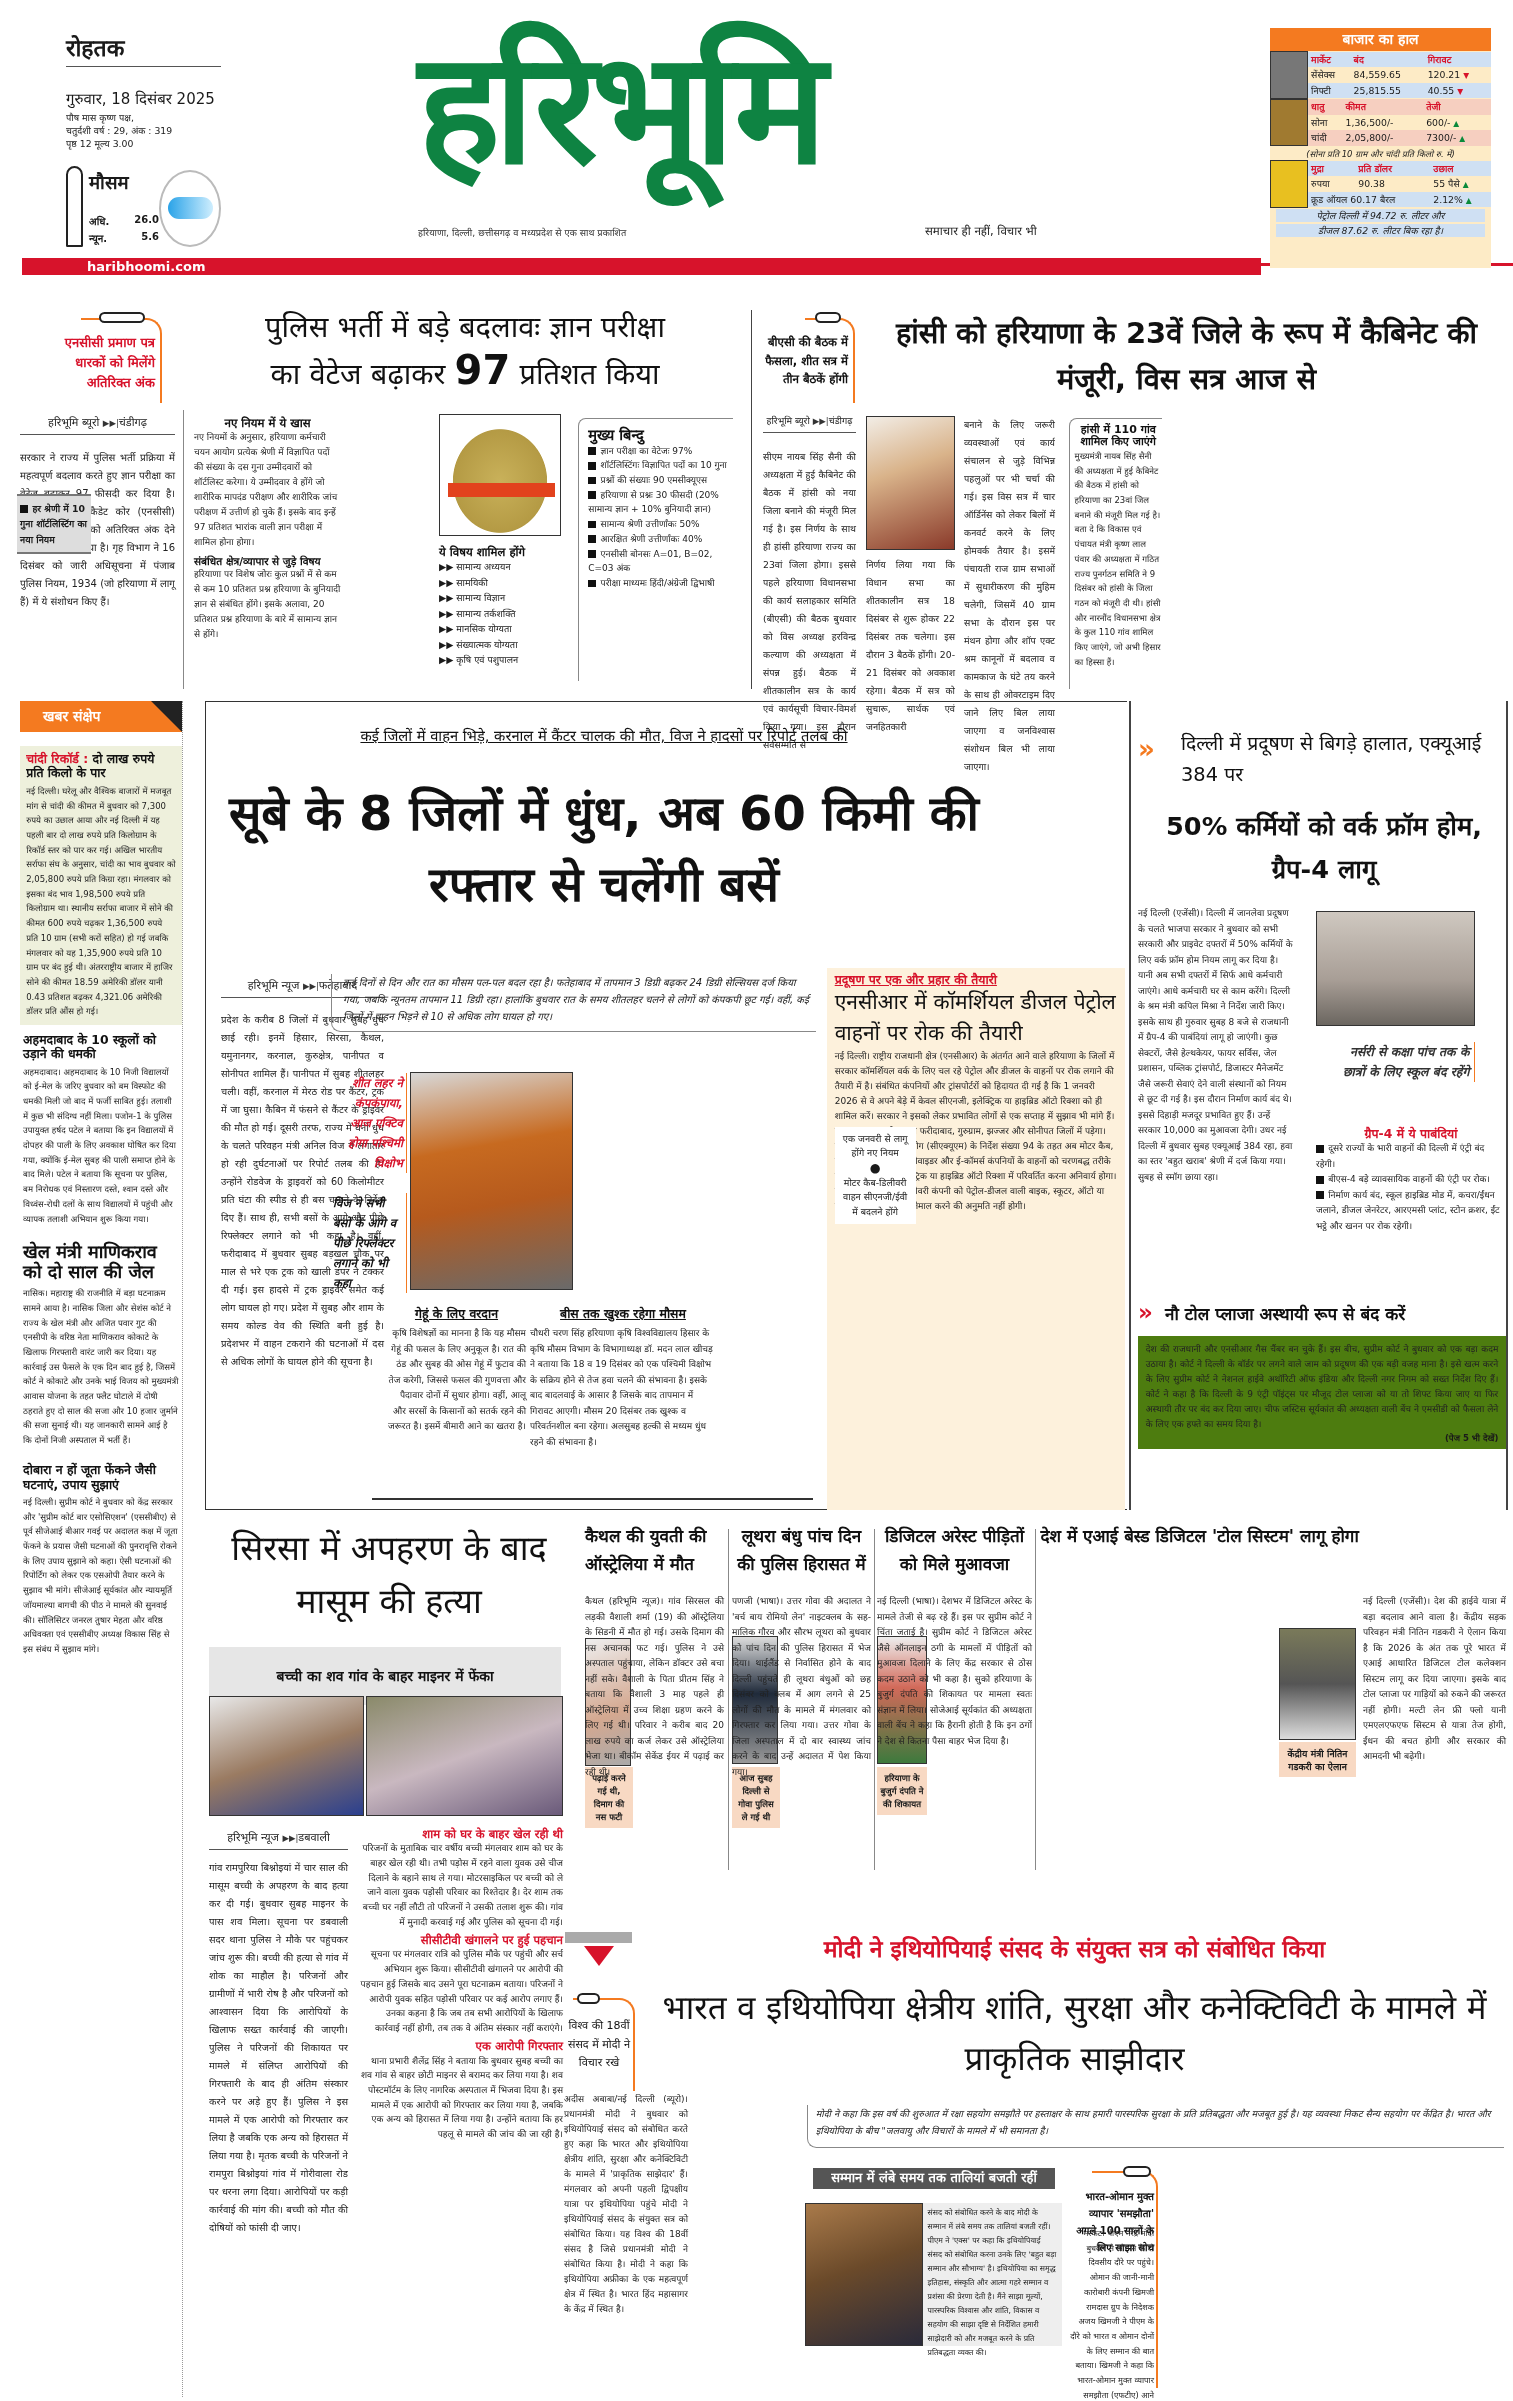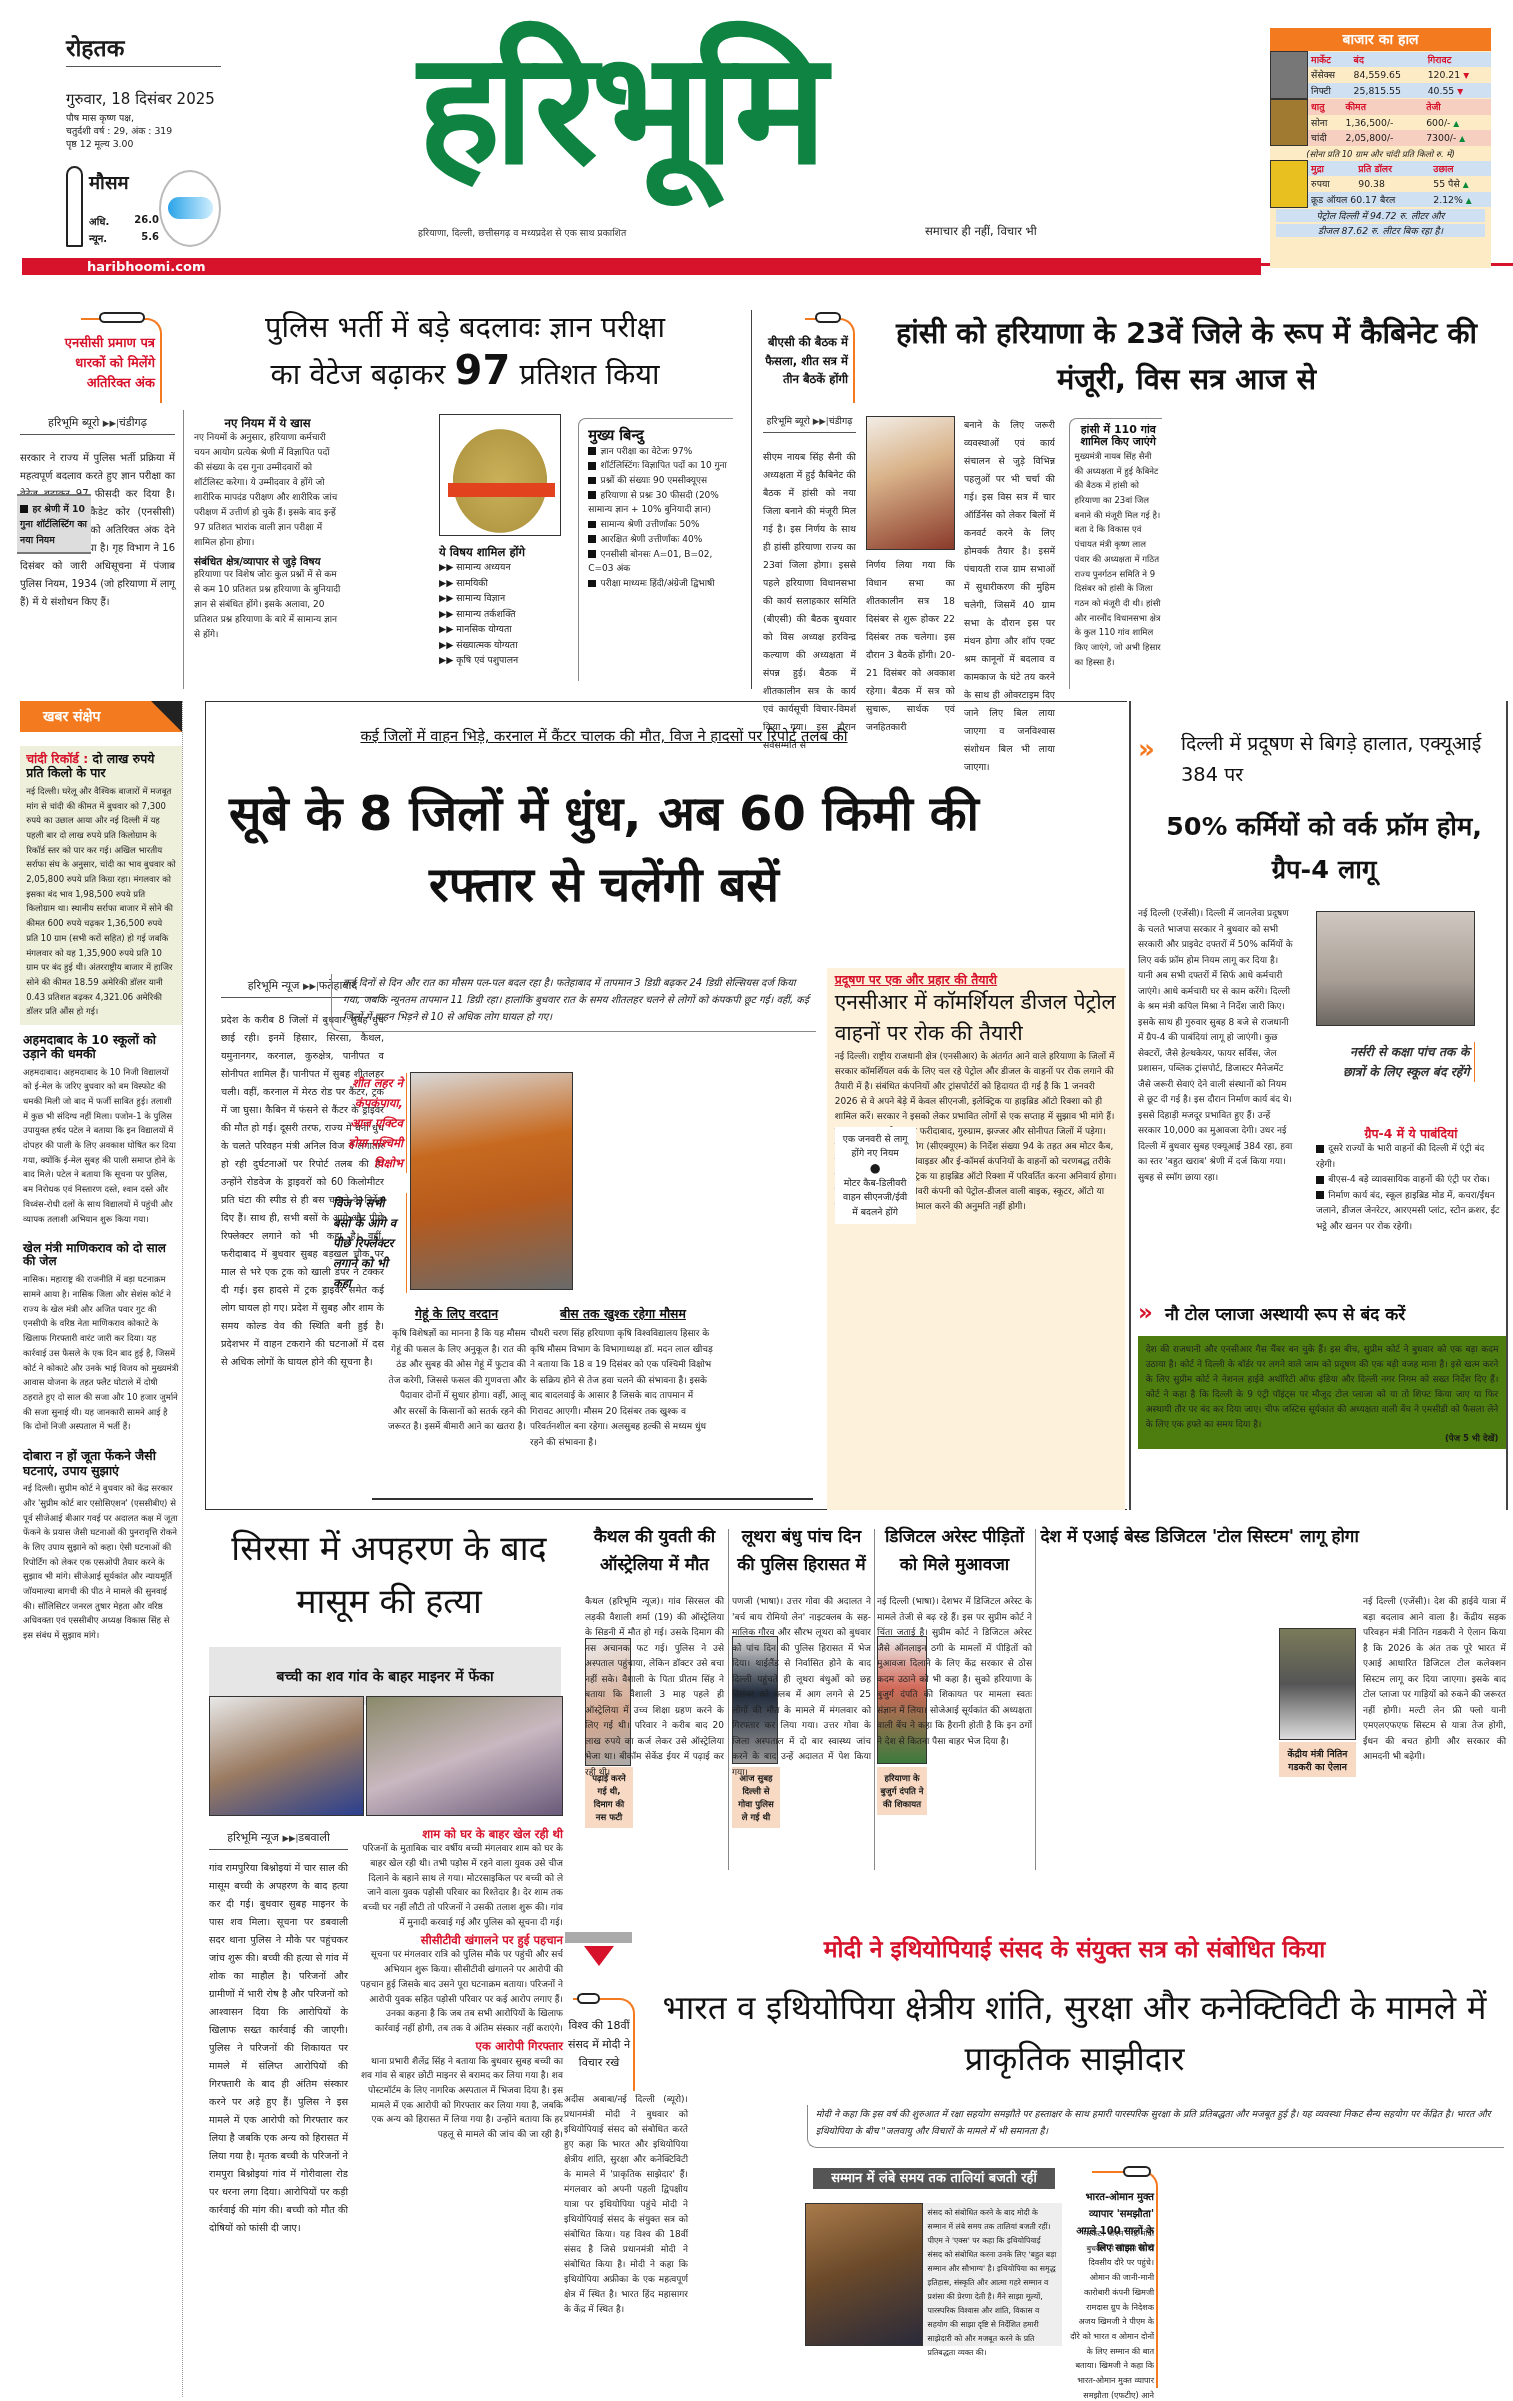--- a/index.html
+++ b/index.html
@@ -199,21 +199,21 @@
   </div>
   <div style="background:#eef0dc;margin-top:14px;padding:6.2px 6.2px">
     <div class="hd" style="font-size:12.4px"><span class="red">चांदी रिकॉर्ड :</span><span> दो लाख रुपये प्रति किलो के पार</span></div>
     <div class="txt txt-s" style="font-size:8.5px;line-height:14.7px;text-align:left;margin-top:3.1px">नई दिल्ली। घरेलू और वैश्विक बाजारों में मजबूत मांग से चांदी की कीमत में बुधवार को 7,300 रुपये का उछाल आया और नई दिल्ली में यह पहली बार दो लाख रुपये प्रति किलोग्राम के रिकॉर्ड स्तर को पार कर गई। अखिल भारतीय सर्राफा संघ के अनुसार, चांदी का भाव बुधवार को 2,05,800 रुपये प्रति किग्रा रहा। मंगलवार को इसका बंद भाव 1,98,500 रुपये प्रति किलोग्राम था। स्थानीय सर्राफा बाजार में सोने की कीमत 600 रुपये चढ़कर 1,36,500 रुपये प्रति 10 ग्राम (सभी करों सहित) हो गई जबकि मंगलवार को यह 1,35,900 रुपये प्रति 10 ग्राम पर बंद हुई थी। अंतरराष्ट्रीय बाजार में हाजिर सोने की कीमत 18.59 अमेरिकी डॉलर यानी 0.43 प्रतिशत बढ़कर 4,321.06 अमेरिकी डॉलर प्रति औंस हो गई।</div>
   </div>
   <div style="padding:7.7px 3.1px">
     <div class="hd" style="font-size:12.4px">अहमदाबाद के 10 स्कूलों को उड़ाने की धमकी</div>
     <div class="txt txt-s" style="font-size:8.5px;line-height:14.7px;text-align:left;margin-top:3.1px">अहमदाबाद। अहमदाबाद के 10 निजी विद्यालयों को ई-मेल के जरिए बुधवार को बम विस्फोट की धमकी मिली जो बाद में फर्जी साबित हुई। तलाशी में कुछ भी संदिग्ध नहीं मिला। पजोन-1 के पुलिस उपायुक्त हर्षद पटेल ने बताया कि इन विद्यालयों में दोपहर की पाली के लिए अवकाश घोषित कर दिया गया, क्योंकि ई-मेल सुबह की पाली समाप्त होने के बाद मिले। पटेल ने बताया कि सूचना पर पुलिस, बम निरोधक एवं निस्तारण दस्ते, श्वान दस्ते और विध्वंस-रोधी दलों के साथ विद्यालयों में पहुंची और व्यापक तलाशी अभियान शुरू किया गया।</div>
   </div>
   <div style="padding:7.7px 3.1px">
-    <div class="hd" style="font-size:12px">खेल मंत्री माणिकराव को दो साल की जेल</div>
+    <div class="hd" style="font-size:18px">खेल मंत्री माणिकराव को दो साल की जेल</div>
     <div class="txt txt-s" style="font-size:8.5px;line-height:14.7px;text-align:left;margin-top:3.1px">नासिक। महाराष्ट्र की राजनीति में बड़ा घटनाक्रम सामने आया है। नासिक जिला और सेशंस कोर्ट ने राज्य के खेल मंत्री और अजित पवार गुट की एनसीपी के वरिष्ठ नेता माणिकराव कोकाटे के खिलाफ गिरफ्तारी वारंट जारी कर दिया। यह कार्रवाई उस फैसले के एक दिन बाद हुई है, जिसमें कोर्ट ने कोकाटे और उनके भाई विजय को मुख्यमंत्री आवास योजना के तहत फ्लैट घोटाले में दोषी ठहराते हुए दो साल की सजा और 10 हजार जुर्माने की सजा सुनाई थी। यह जानकारी सामने आई है कि दोनों निजी अस्पताल में भर्ती हैं।</div>
   </div>
   <div style="padding:7.7px 3.1px">
     <div class="hd" style="font-size:12.4px">दोबारा न हों जूता फेंकने जैसी घटनाएं, उपाय सुझाएं</div>
     <div class="txt txt-s" style="font-size:8.5px;line-height:14.7px;text-align:left;margin-top:3.1px">नई दिल्ली। सुप्रीम कोर्ट ने बुधवार को केंद्र सरकार और 'सुप्रीम कोर्ट बार एसोसिएशन' (एससीबीए) से पूर्व सीजेआई बीआर गवई पर अदालत कक्ष में जूता फेंकने के प्रयास जैसी घटनाओं की पुनरावृत्ति रोकने के लिए उपाय सुझाने को कहा। ऐसी घटनाओं की रिपोर्टिंग को लेकर एक एसओपी तैयार करने के सुझाव भी मांगे। सीजेआई सूर्यकांत और न्यायमूर्ति जॉयमाल्या बागची की पीठ ने मामले की सुनवाई की। सॉलिसिटर जनरल तुषार मेहता और वरिष्ठ अधिवक्ता एवं एससीबीए अध्यक्ष विकास सिंह से इस संबंध में सुझाव मांगे।</div>
   </div>
 </div>
 
 <div class="abs" style="left:205px;top:701px;width:922px;height:809px;border-top:1.5px solid #333;border-left:1.5px solid #333;border-bottom:1.5px solid #333"></div>
 <div class="abs hd" style="left:217px;top:728px;width:774px;font-size:14.7px;font-weight:normal;text-decoration:underline;text-align:center">कई जिलों में वाहन भिड़े, करनाल में कैंटर चालक की मौत, विज ने हादसों पर रिपोर्ट तलब की</div>
@@ -274,21 +274,21 @@
 <div class="abs txt" style="left:209px;top:1859px;width:139px;font-size:9.7px;line-height:18px">गांव रामपुरिया बिश्नोइयां में चार साल की मासूम बच्ची के अपहरण के बाद हत्या कर दी गई। बुधवार सुबह माइनर के पास शव मिला। सूचना पर डबवाली सदर थाना पुलिस ने मौके पर पहुंचकर जांच शुरू की। बच्ची की हत्या से गांव में शोक का माहौल है। परिजनों और ग्रामीणों में भारी रोष है और परिजनों को आश्वासन दिया कि आरोपियों के खिलाफ सख्त कार्रवाई की जाएगी। पुलिस ने परिजनों की शिकायत पर मामले में संलिप्त आरोपियों की गिरफ्तारी के बाद ही अंतिम संस्कार करने पर अड़े हुए हैं। पुलिस ने इस मामले में एक आरोपी को गिरफ्तार कर लिया है जबकि एक अन्य को हिरासत में लिया गया है। मृतक बच्ची के परिजनों ने रामपुरा बिश्नोइयां गांव में गोरीवाला रोड पर धरना लगा दिया। आरोपियों पर कड़ी कार्रवाई की मांग की। बच्ची को मौत की दोषियों को फांसी दी जाए।</div>
 <div class="abs" style="left:360px;top:1828px;width:203px;text-align:right">
   <div class="hd red" style="font-size:11.6px">शाम को घर के बाहर खेल रही थी</div>
   <div class="txt txt-s" style="font-size:9px;line-height:14.7px;text-align:right">परिजनों के मुताबिक चार वर्षीय बच्ची मंगलवार शाम को घर के बाहर खेल रही थी। तभी पड़ोस में रहने वाला युवक उसे चीज दिलाने के बहाने साथ ले गया। मोटरसाइकिल पर बच्ची को ले जाने वाला युवक पड़ोसी परिवार का रिश्तेदार है। देर शाम तक बच्ची घर नहीं लौटी तो परिजनों ने उसकी तलाश शुरू की। गांव में मुनादी करवाई गई और पुलिस को सूचना दी गई।</div>
   <div class="hd red" style="font-size:11.6px;margin-top:4.6px">सीसीटीवी खंगालने पर हुई पहचान</div>
   <div class="txt txt-s" style="font-size:9px;line-height:14.7px;text-align:right">सूचना पर मंगलवार रात्रि को पुलिस मौके पर पहुंची और सर्च अभियान शुरू किया। सीसीटीवी खंगालने पर आरोपी की पहचान हुई जिसके बाद उसने पूरा घटनाक्रम बताया। परिजनों ने आरोपी युवक सहित पड़ोसी परिवार पर कई आरोप लगाए हैं। उनका कहना है कि जब तब सभी आरोपियों के खिलाफ कार्रवाई नहीं होगी, तब तक वे अंतिम संस्कार नहीं कराएंगे।</div>
   <div class="hd red" style="font-size:11.6px;margin-top:4.6px">एक आरोपी गिरफ्तार</div>
   <div class="txt txt-s" style="font-size:9px;line-height:14.7px;text-align:right">थाना प्रभारी शैलेंद्र सिंह ने बताया कि बुधवार सुबह बच्ची का शव गांव से बाहर छोटी माइनर से बरामद कर लिया गया है। शव पोस्टमॉर्टम के लिए नागरिक अस्पताल में भिजवा दिया है। इस मामले में एक आरोपी को गिरफ्तार कर लिया गया है, जबकि एक अन्य को हिरासत में लिया गया है। उन्होंने बताया कि हर पहलू से मामले की जांच की जा रही है।</div>
 </div>
 
-<div class="abs hd" style="left:585px;top:1522px;width:139px;font-size:17px;line-height:28px;text-align:center">कैथल की युवती की ऑस्ट्रेलिया में मौत</div>
+<div class="abs hd" style="left:585px;top:1522px;width:139px;font-size:17px;line-height:28px;">कैथल की युवती की ऑस्ट्रेलिया में मौत</div>
 <div class="img" style="left:585px;top:1638px;width:46px;height:128px;background:linear-gradient(160deg,#eee 0%,#d4a890 60%,#aaa 100%)"></div>
 <div class="caption" style="left:585px;top:1767px;width:48px;font-size:8.5px;line-height:13px">पढ़ाई करने गई थी, दिमाग की नस फटी</div>
 <div class="abs txt" style="left:585px;top:1594px;width:139px;font-size:9px;line-height:15.5px;text-indent:0;padding-left:0">कैथल (हरिभूमि न्यूज)। गांव सिरसल की लड़की वैशाली शर्मा (19) की ऑस्ट्रेलिया के सिडनी में मौत हो गई। उसके दिमाग की नस अचानक फट गई। पुलिस ने उसे अस्पताल पहुंचाया, लेकिन डॉक्टर उसे बचा नहीं सके। वैशाली के पिता प्रीतम सिंह ने बताया कि वैशाली 3 माह पहले ही ऑस्ट्रेलिया में उच्च शिक्षा ग्रहण करने के लिए गई थी। परिवार ने करीब बाद 20 लाख रुपये का कर्ज लेकर उसे ऑस्ट्रेलिया भेजा था। बीकॉम सेकेंड ईयर में पढ़ाई कर रही थी।</div>
 <div class="vline" style="left:728px;top:1529px;height:341px"></div>
 
 <div class="abs hd" style="left:732px;top:1522px;width:139px;font-size:17px;line-height:28px;text-align:center">लूथरा बंधु पांच दिन की पुलिस हिरासत में</div>
 <div class="img" style="left:732px;top:1636px;width:46px;height:128px;background:linear-gradient(180deg,#ddd 0%,#1f2a3a 45%,#999 100%)"></div>
 <div class="caption" style="left:732px;top:1767px;width:48px;font-size:8.5px;line-height:13px">आज सुबह दिल्ली से गोवा पुलिस ले गई थी</div>
 <div class="abs txt" style="left:732px;top:1594px;width:139px;font-size:9px;line-height:15.5px">पणजी (भाषा)। उत्तर गोवा की अदालत ने 'बर्च बाय रोमियो लेन' नाइटक्लब के सह-मालिक गौरव और सौरभ लूथरा को बुधवार को पांच दिन की पुलिस हिरासत में भेज दिया। थाईलैंड से निर्वासित होने के बाद दिल्ली पहुंचते ही लूथरा बंधुओं को छह दिसंबर को क्लब में आग लगने से 25 लोगों की मौत के मामले में मंगलवार को गिरफ्तार कर लिया गया। उत्तर गोवा के जिला अस्पताल में दो बार स्वास्थ्य जांच करने के बाद उन्हें अदालत में पेश किया गया।</div>
 <div class="vline" style="left:874px;top:1529px;height:341px"></div>

